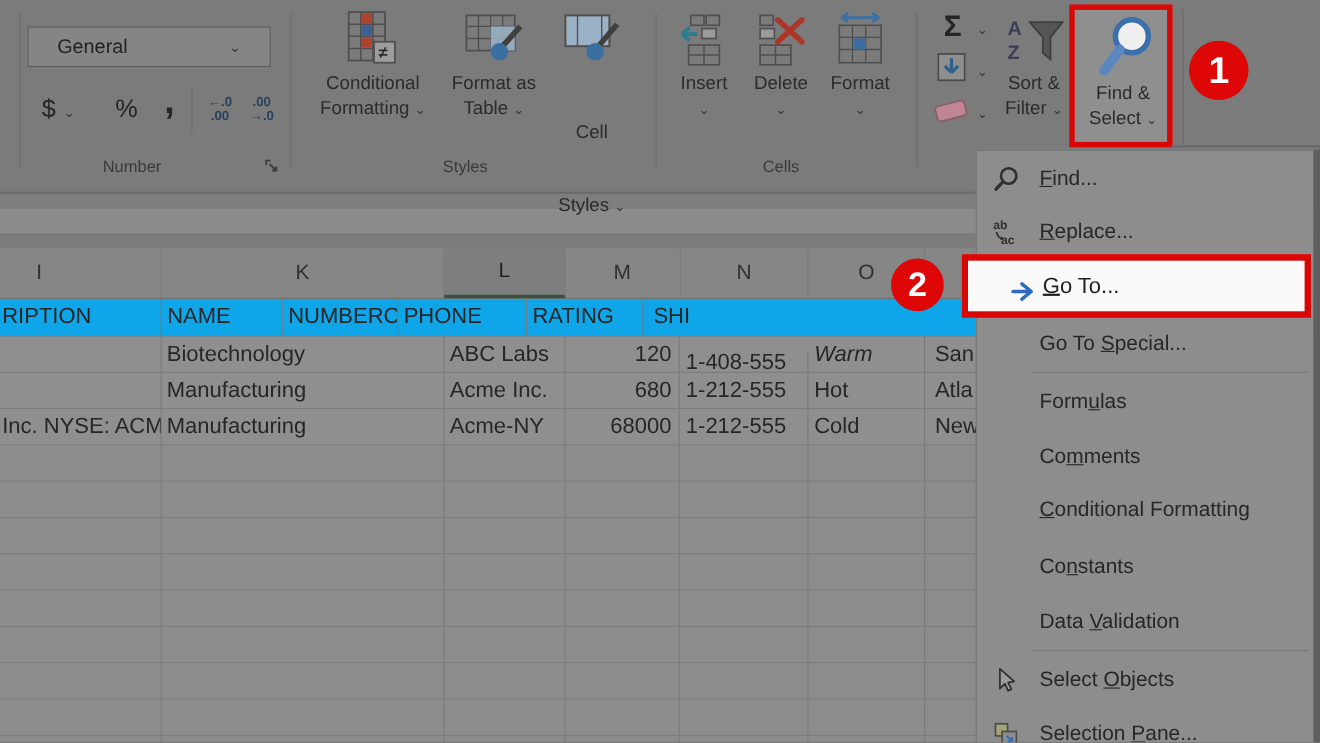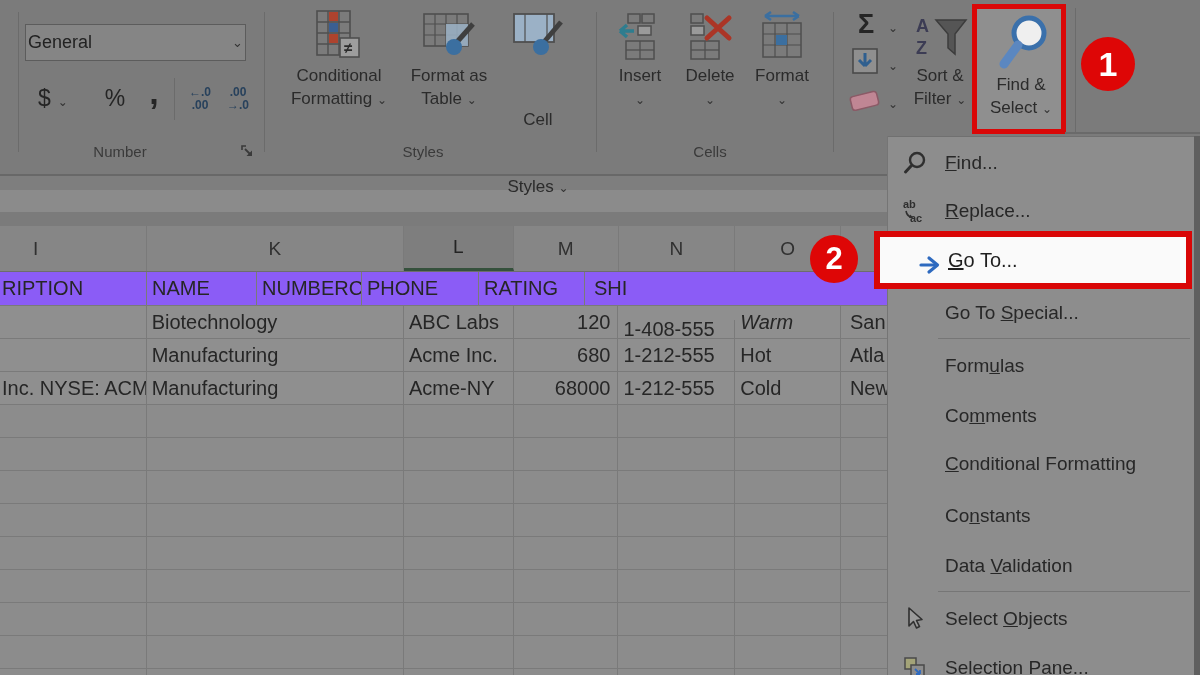--- a/index.html
+++ b/index.html
@@ -4,21 +4,21 @@
 <style>
   html,body{margin:0;padding:0;background:#5a5a5a;}
   *{box-sizing:border-box;}
   .stage{position:relative;width:1200px;height:675px;overflow:hidden;
          font-family:"Liberation Sans",sans-serif;color:#2b2b2b;background:#8c8c8c;}
   .abs{position:absolute;}
   
   .ribbon{position:absolute;left:0;top:0;width:1200px;height:174px;background:#7b7b7b;z-index:2;}
   .vdiv{position:absolute;top:12px;width:1px;height:140px;background:#6b6b6b;}
   .combo{position:absolute;left:25px;top:24px;width:221px;height:37px;background:#858585;
-         border:1px solid #5c5c5c;display:flex;align-items:center;padding:0 2px;font-size:18px;color:#222;}
+         border:1px solid #5c5c5c;display:flex;align-items:center;padding:0 26px;font-size:18px;color:#222;}
   .combo .cchev{margin-left:auto;font-size:13px;color:#333;}
   .rbtn{position:absolute;display:flex;align-items:center;justify-content:center;color:#252525;}
   .chev::before{content:"⌄";font-size:12px;color:#333;line-height:1;}
   .biglbl{display:flex;flex-direction:column;align-items:center;position:absolute;top:0;}
   .biglbl .ic{height:64px;display:flex;align-items:flex-end;justify-content:center;}
   .biglbl .l1,.biglbl .l2{font-size:17px;line-height:23px;white-space:nowrap;}
   .grplbl{position:absolute;top:143px;font-size:15px;color:#3a3a3a;text-align:center;}
   .redbox{position:absolute;border:5px solid #da0707;background:#8f8f8f;z-index:4;}
   .badge{position:absolute;border-radius:50%;background:#de0606;color:#fff;display:flex;
          align-items:center;justify-content:center;font-weight:bold;z-index:9;}
@@ -28,21 +28,21 @@
   .band3{position:absolute;left:0;top:212px;width:1200px;height:14px;background:#7b7b7b;z-index:1;}
   
   .sheet{position:absolute;left:0;top:226px;width:1200px;height:449px;background:#8c8c8c;z-index:1;}
   .srow{display:flex;border-bottom:1px solid #7a7a7a;}
   .scell{border-right:1px solid #7a7a7a;display:flex;align-items:center;padding-left:5px;
          font-size:20px;color:#262626;overflow:hidden;white-space:nowrap;}
   .hletters{height:46px;background:#868686;border-bottom:1px solid #6d6d6d;}
   .hletters .scell{justify-content:center;padding-left:0;font-size:19px;color:#303030;}
   .hletters .scell.first{justify-content:flex-start;padding-left:33px;}
   .hletters .scell.sel{background:#7e7e7e;border-bottom:3px solid #35513c;color:#232323;}
-  .rhead{height:34px;background:#8b5cf6;}
+  .rhead{height:34px;background:#0ea5e9;}
   .rdata{height:33px;background:#8f8f8f;}
   .rempty{height:33px;background:#8c8c8c;}
   .num{justify-content:flex-end;padding-right:7px;}
   
   .menu{position:absolute;left:888px;top:136px;width:306px;height:539px;background:#8d8d8d;
         border-top:1px solid #707070;box-shadow:-1px 0 0 #757575;z-index:6;}
   .mitem{position:absolute;left:0;width:306px;height:44px;display:flex;align-items:center;
          font-size:19px;color:#272727;}
   .mitem .mic{position:absolute;left:14px;top:9px;width:26px;height:26px;}
   .mitem .mlabel{position:absolute;left:57px;white-space:nowrap;}

